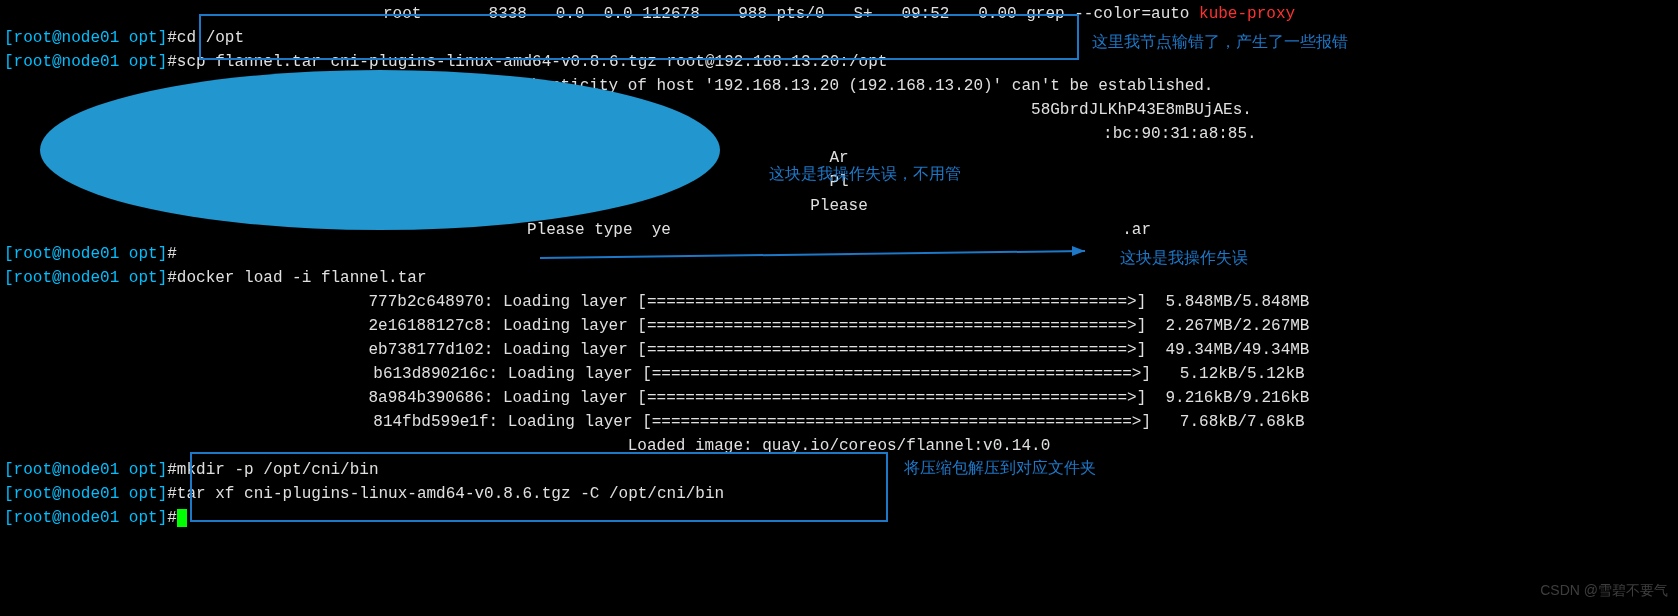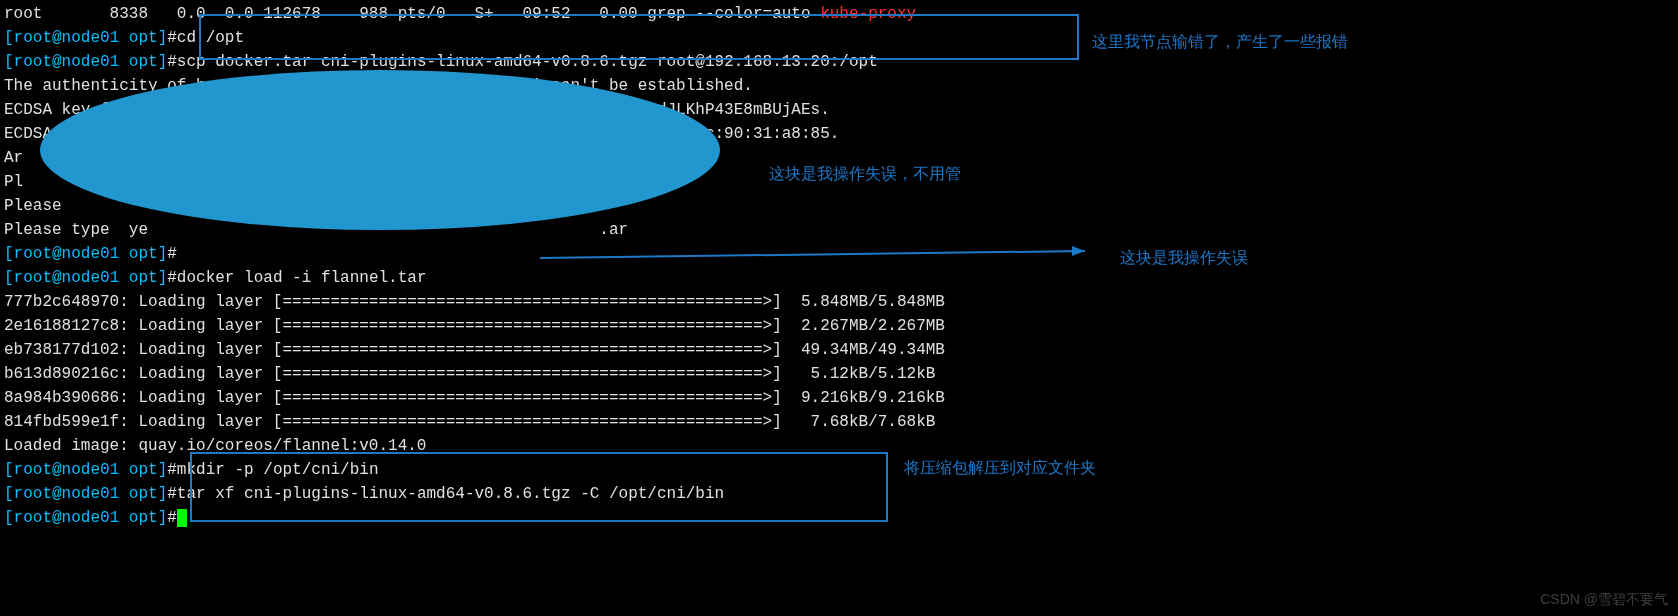--- a/index.html
+++ b/index.html
@@ -11,21 +11,21 @@
       line-height: 1.5;
       width: 1678px;
       height: 616px;
       position: relative;
       overflow: hidden;
       padding: 2px 4px;
     }
     .line { white-space: pre; }
     .cyan { color: #00bfff; }
     .red { color: #ff3030; }
-    .white { color: #e0e0e0; }
+    .white { color: #e0e0e0; text-align: center; }
     .annotation {
       color: #1e78c8;
       position: absolute;
       font-family: 'Microsoft YaHei', sans-serif;
       font-size: 16px;
     }
     .box {
       position: absolute;
       border: 2px solid #1e78c8;
       pointer-events: none;
@@ -46,37 +46,37 @@
     .cursor {
       display: inline-block;
       width: 10px;
       height: 18px;
       background: #00ff00;
       vertical-align: middle;
     }
     .watermark {
       position: absolute;
       right: 10px;
-      bottom: 6px;
+      bottom: 15px;
       color: #888;
       opacity: 0.45;
       font-family: sans-serif;
       font-size: 14px;
     }
   </style>
 </head>
 <body>
 
 <div>
 
   <div class="line white"><span>root       8338   0.0  0.0 112678    988 pts/0   S+   09:52   0.00 grep --color=auto </span><span class="red">kube-proxy</span></div>
 
   <div class="line"><span class="cyan">[</span><span class="cyan">root@node01 opt</span><span class="cyan">]</span><span class="white">#</span><span class="white">cd /opt</span></div>
 
-  <div class="line"><span class="cyan">[</span><span class="cyan">root@node01 opt</span><span class="cyan">]</span><span class="white">#</span><span class="white">scp docker.tar cni-plugins-linux-amd64-v0.8.6.tgz root@192.168.13.20:/opt</span></div>
+  <div class="line"><span class="cyan">[</span><span class="cyan">root@node01 opt</span><span class="cyan">]</span><span class="white">#</span><span class="white">scp flannel.tar cni-plugins-linux-amd64-v0.8.6.tgz root@192.168.13.20:/opt</span></div>
 
   <div class="line white">The authenticity of host '192.168.13.20 (192.168.13.20)' can't be established.</div>
   <div class="line white">ECDSA key fi                                                   58GbrdJLKhP43E8mBUjAEs.</div>
   <div class="line white">ECDSA                                                                  :bc:90:31:a8:85.</div>
   <div class="line white">Ar</div>
   <div class="line white">Pl</div>
   <div class="line white">Please</div>
   <div class="line white">Please type  ye                                               .ar</div>
 
   <div class="line"><span class="cyan">[</span><span class="cyan">root@node01 opt</span><span class="cyan">]</span><span class="white">#</span></div>

